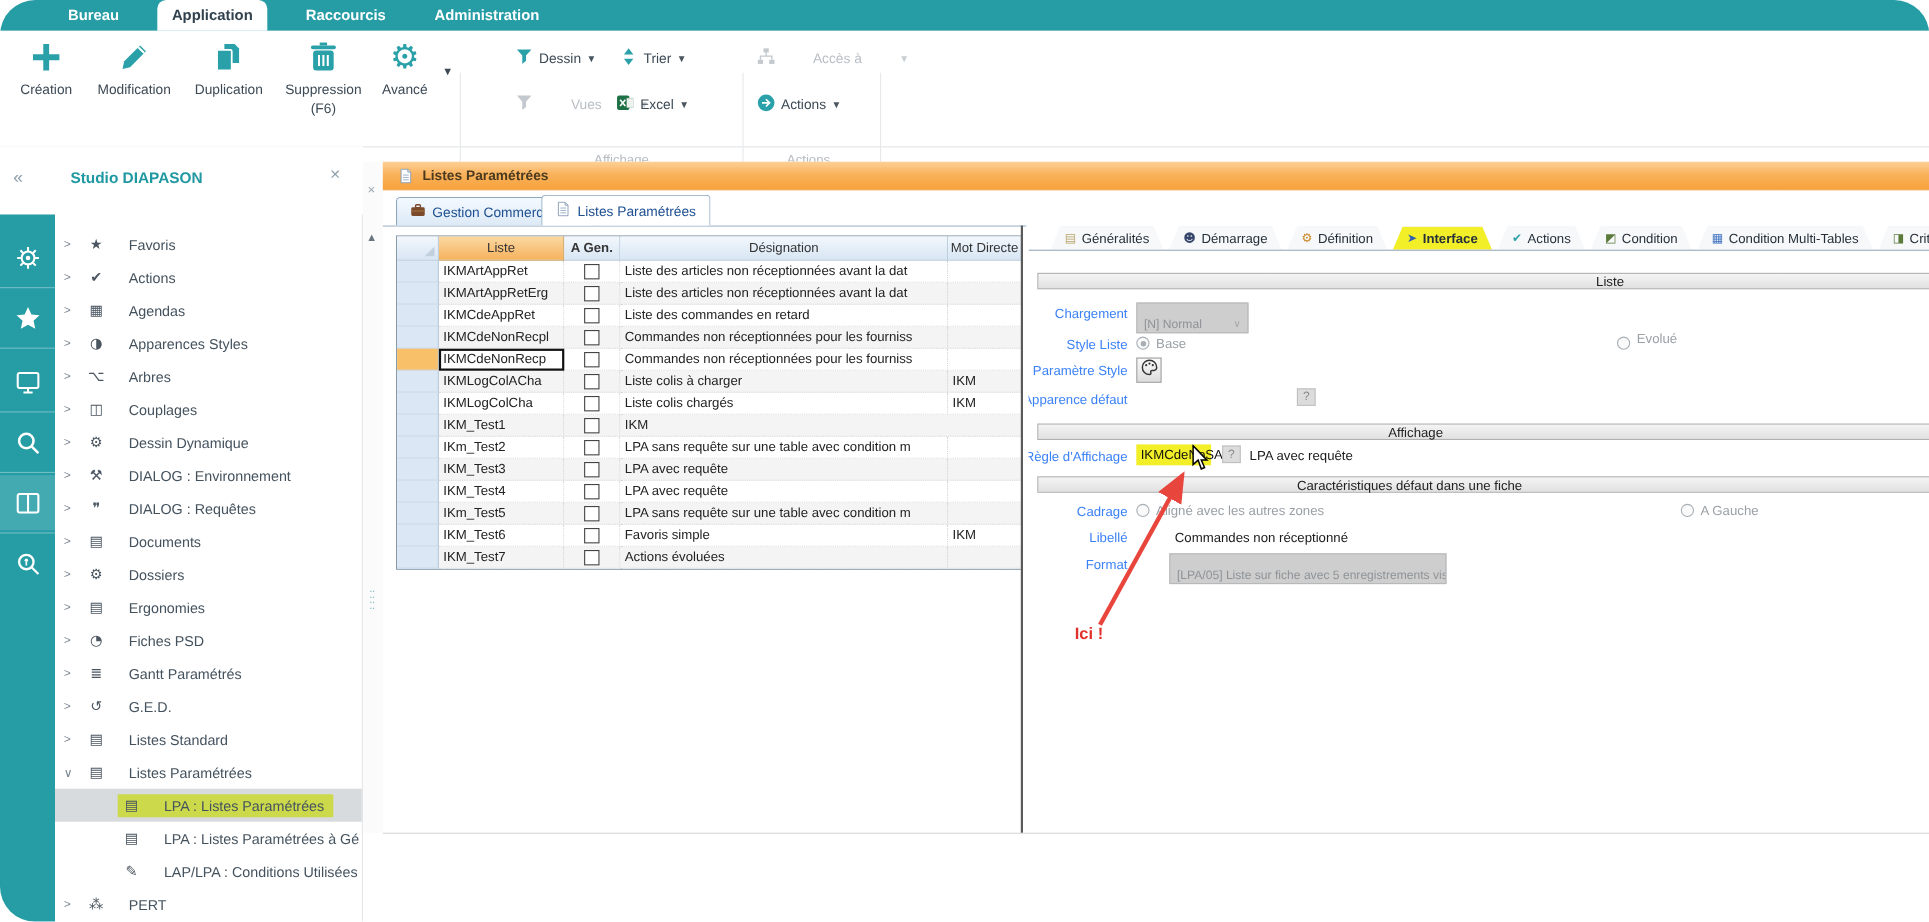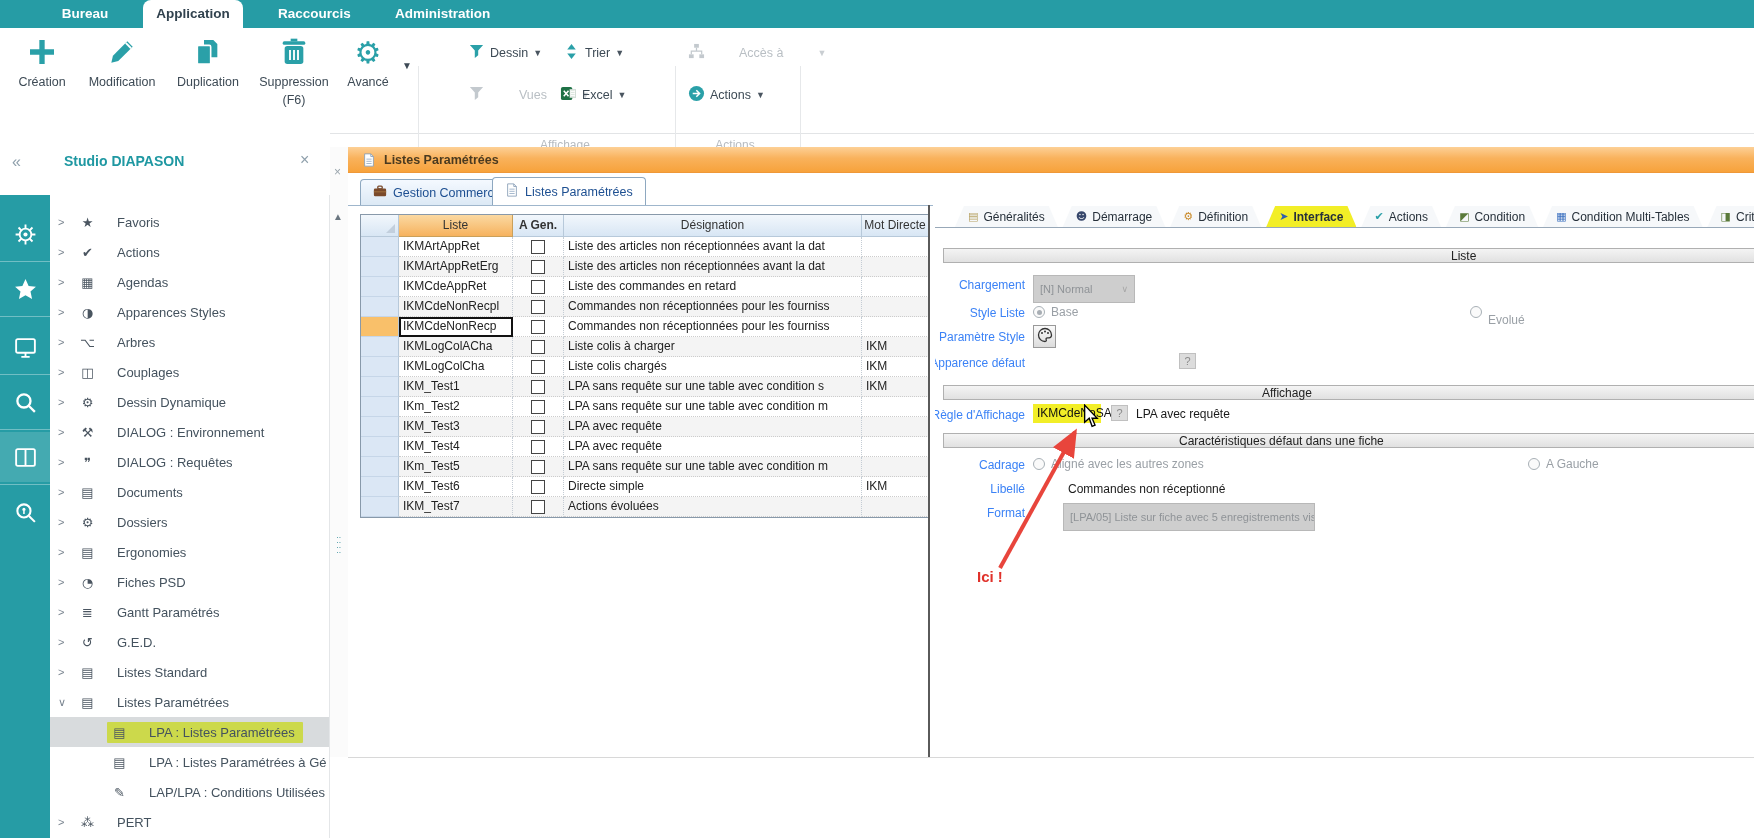--- a/index.html
+++ b/index.html
@@ -1,17 +1,17 @@
 <!DOCTYPE html>
 <html><head>
 <meta charset="utf-8">
 <style>
   html,body{margin:0;padding:0;background:#fff;}
   .screen{position:relative;width:1754px;height:838px;overflow:hidden;background:#fff;
-          font-family:"Liberation Sans",sans-serif;color:#333;}
+          font-family:"Liberation Sans",sans-serif;color:#333;border-radius:32px;}
   .icon-font{font-family:"DejaVu Sans",sans-serif;}
 
   
   .menubar{position:absolute;left:0;top:0;width:100%;height:28px;background:#269ca5;}
   .mtab{position:absolute;top:0;height:28px;line-height:28px;color:#fff;font-weight:bold;
         font-size:13.5px;text-align:center;cursor:default;}
   .mtab.active{background:#fff;color:#31424e;border-radius:8px 8px 0 0;}
 
   
   .ribbon{position:absolute;left:0;top:28px;width:100%;height:105px;background:#fff;
@@ -112,21 +112,21 @@
   .ptab:nth-of-type(5) .pticon{color:#2aa0a8;}
   .ptab:nth-of-type(6) .pticon{color:#5a7a3a;}
   .ptab:nth-of-type(7) .pticon{color:#3a6fbf;}
   .ptab:nth-of-type(8) .pticon{color:#5a7a3a;}
 
   .sbar{position:absolute;left:8px;right:-60px;height:15px;background:linear-gradient(#f4f4f4,#e1e1e1);
         border:1px solid #b0b0b0;box-sizing:border-box;}
   .sbar span{position:absolute;top:0;font-size:12px;color:#222;line-height:14px;}
   .flabel{position:absolute;left:-40px;width:130px;text-align:right;font-size:12px;color:#3b82f6;white-space:nowrap;}
   .dis-select{position:absolute;background:#cecece;border:1px solid #b8b8b8;color:#8f9397;font-size:11px;
-              display:flex;align-items:center;padding:13px 6px;box-sizing:border-box;white-space:nowrap;overflow:hidden;}
+              display:flex;padding:13px 6px;box-sizing:border-box;white-space:nowrap;overflow:hidden;}
   .dis-select .chv{margin-left:auto;color:#a6a6a6;font-size:9px;flex:none;}
   .radio{position:absolute;width:12px;height:12px;border-radius:50%;border:1px solid #a8b0b6;background:#fafafa;box-sizing:border-box;}
   .radio.seld::after{content:"";position:absolute;left:2.5px;top:2.5px;width:5px;height:5px;border-radius:50%;background:#a8aeb4;}
   .rlab{position:absolute;font-size:12px;color:#9aa0a6;white-space:nowrap;}
   .qbtn{position:absolute;width:17px;height:16px;background:#dcdcdc;border:1px solid #c0c0c0;color:#8a8a8a;
         font-size:11px;text-align:center;line-height:15px;box-sizing:border-box;}
   .palbtn{position:absolute;width:23px;height:23px;border:1px solid #999;background:linear-gradient(#fafafa,#dcdcdc);
           display:flex;align-items:center;justify-content:center;box-sizing:border-box;}
   .palbtn svg{width:16px;height:16px;}
   .ylfield{position:absolute;background:#f2ee27;font-size:12px;color:#111;padding:2px 4px;box-sizing:border-box;white-space:nowrap;}
@@ -583,21 +583,20 @@
             <div class="gc c-desig">Liste colis chargés</div>
             <div class="gc c-mot">IKM</div>
           </div>
 
           <div class="grow">
             <div class="gc c-selector"></div>
             <div class="gc c-liste">IKM_Test1</div>
             <div class="gc c-agen">
               <span class="cb"></span>
             </div>
-            <div class="gc c-desig">LPA sans requête sur une table avec condition s</div>
             <div class="gc c-mot">IKM</div>
           </div>
 
           <div class="grow">
             <div class="gc c-selector"></div>
             <div class="gc c-liste">IKm_Test2</div>
             <div class="gc c-agen">
               <span class="cb"></span>
             </div>
             <div class="gc c-desig">LPA sans requête sur une table avec condition m</div>
@@ -633,21 +632,21 @@
             <div class="gc c-desig">LPA sans requête sur une table avec condition m</div>
             <div class="gc c-mot"></div>
           </div>
 
           <div class="grow">
             <div class="gc c-selector"></div>
             <div class="gc c-liste">IKM_Test6</div>
             <div class="gc c-agen">
               <span class="cb"></span>
             </div>
-            <div class="gc c-desig">Directe simple</div>
+            <div class="gc c-desig">Favoris simple</div>
             <div class="gc c-mot">IKM</div>
           </div>
 
           <div class="grow">
             <div class="gc c-selector"></div>
             <div class="gc c-liste">IKM_Test7</div>
             <div class="gc c-agen">
               <span class="cb"></span>
             </div>
             <div class="gc c-desig">Actions évoluées</div>
@@ -709,21 +708,21 @@
       <div class="flabel" style="top:73px;">Chargement</div>
       <div class="dis-select" style="left:98px;top:70px;width:102px;height:21px;">
         <span>[N] Normal</span>
           <span class="chv">∨</span>
       </div>
 
       <div class="flabel" style="top:101px;">Style Liste</div>
       <span class="radio seld" style="left:98px;top:101px;"></span>
       <span class="rlab" style="left:116px;top:100px;">Base</span>
       <span class="radio" style="left:535px;top:101px;"></span>
-      <span class="rlab" style="left:553px;top:108px;text-align:center;">Evolué</span>
+      <span class="rlab" style="left:553px;top:96px;text-align:center;">Evolué</span>
 
       <div class="flabel" style="top:125px;">Paramètre Style</div>
       <div class="palbtn" style="left:98px;top:120px;">
         <span><svg viewBox="0 0 16 16">
               <path d="M8 1.5A6.5 6.5 0 1 0 8 14.5c1.2 0 1.6-.8 1.2-1.7-.5-1 .1-2 1.3-2H12a2.5 2.5 0 0 0 2.5-2.8A6.5 6.5 0 0 0 8 1.5z" fill="none" stroke="#333" stroke-width="1.3"></path>
               <circle cx="5" cy="6" r="1" fill="#333"></circle>
               <circle cx="8" cy="4.5" r="1" fill="#333"></circle>
               <circle cx="11" cy="6" r="1" fill="#333"></circle>
             </svg></span>
       </div>

